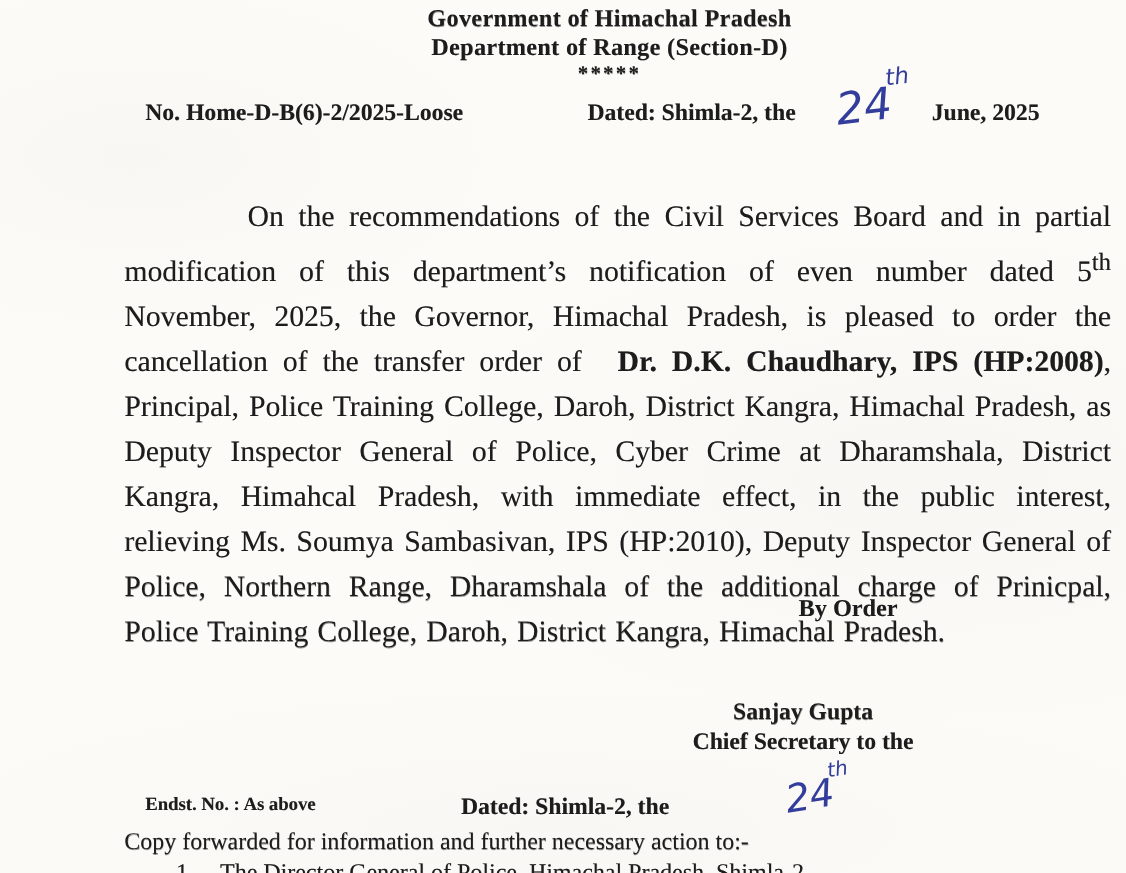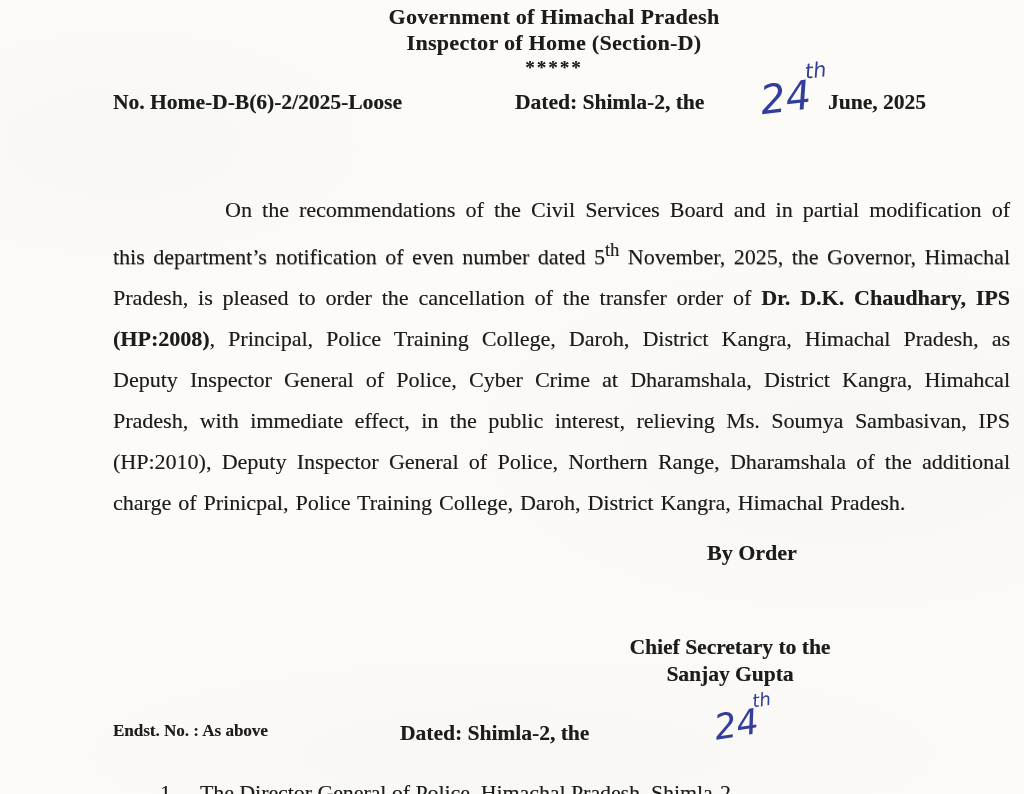--- a/index.html
+++ b/index.html
@@ -11,21 +11,21 @@
     overflow: hidden;
     background:
       radial-gradient(ellipse 500px 240px at 12% 18%, rgba(60,60,60,0.018), transparent 70%),
       radial-gradient(ellipse 700px 340px at 82% 55%, rgba(60,60,60,0.025), transparent 70%),
       radial-gradient(ellipse 900px 200px at 50% 95%, rgba(60,60,60,0.02), transparent 70%),
       #fcfbf8;
     color: #1c1c1c;
     font-family: "Liberation Serif", serif;
     text-shadow: 0.3px 0.3px 0.6px rgba(25,25,25,0.45);
   }
-  .b { font-weight: bold; }
+  .b { font-weight: bold; margin-left: 19px; }
   .abs { position: absolute; white-space: nowrap; }
 
   .doc-header {
     position: absolute;
     top: 4px; left: 84px; right: 0;
     text-align: center;
   }
   .doc-header .h1, .doc-header .h2 {
     font-weight: bold;
     font-size: 22px;
@@ -69,23 +69,23 @@
     font-size: 23px;
     letter-spacing: 1.5px;
     text-decoration: underline;
     text-decoration-thickness: 1.5px;
     border-bottom: 1.8px solid #1c1c1c;
     padding: 0 3px 2px 3px;
   }
 
   .body-par {
     position: absolute;
-    top: 189px; left: 113px; width: 897px;
+    top: 176px; left: 113px; width: 897px;
     margin: 0;
-    font-size: 22px;
+    font-size: 27px;
     line-height: 41px;
     text-align: justify;
     text-indent: 112px;
     word-spacing: 1.5px;
   }
 
   .by-order { top: 540px; left: 707px; font-size: 22px; }
 
   .signature {
     position: absolute;
@@ -105,41 +105,42 @@
   .fwd-item { top: 781px; left: 160px; font-size: 21.8px; }
   .fwd-item .num { display: inline-block; width: 40px; }
 </style>
 </head>
 <body>
 
 <div class="page">
 
   <header class="doc-header">
     <div class="h1">Government of Himachal Pradesh</div>
-    <div class="h2">Inspector of Home (Section-D)</div>
+    <div class="h2">Department of Range (Section-D)</div>
     <div class="stars">*****</div>
   </header>
 
   <span class="abs b ref-number">No. Home-D-B(6)-2/2025-Loose</span>
   <span class="abs b ref-dated">Dated: Shimla-2, the</span>
   <span class="hand hand-ref"><span>24</span><sup>th</sup></span>
   <span class="abs b ref-datetext">June, 2025</span>
 
 
   <p class="body-par"><span>On the recommendations of the Civil Services Board and in partial modification of this department’s notification of even number dated 5</span><sup>th</sup><span> November, 2025, the Governor, Himachal Pradesh, is pleased to order the cancellation of the transfer order of </span><span class="b">Dr. D.K. Chaudhary, IPS (HP:2008)</span><span>, Principal, Police Training College, Daroh, District Kangra, Himachal Pradesh, as Deputy Inspector General of Police, Cyber Crime at Dharamshala, District Kangra, Himahcal Pradesh, with immediate effect, in the public interest, relieving Ms. Soumya Sambasivan, IPS (HP:2010), Deputy Inspector General of Police, Northern Range, Dharamshala of the additional charge of Prinicpal, Police Training College, Daroh, District Kangra, Himachal Pradesh.</span></p>
 
   <span class="abs b by-order">By Order</span>
 
   <div class="signature">
+    <div>Sanjay Gupta</div>
     <div>Chief Secretary to the</div>
-    <div>Sanjay Gupta</div>
   </div>
 
   <span class="abs b endst-label">Endst. No. : As above</span>
   <span class="abs b endst-dated">Dated: Shimla-2, the</span>
   <span class="hand hand-endst"><span>24</span><sup>th</sup></span>
 
+  <span class="abs copy-line">Copy forwarded for information and further necessary action to:-</span>
 
   <div class="abs fwd-item">
     <span class="num">1.</span><span>The Director General of Police, Himachal Pradesh, Shimla-2.</span>
   </div>
 
 </div>
 
 </body></html>

